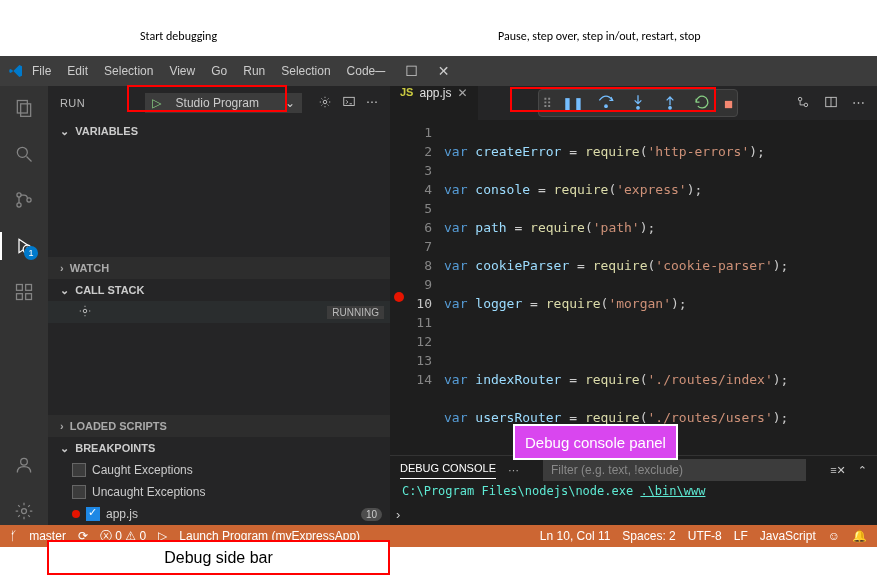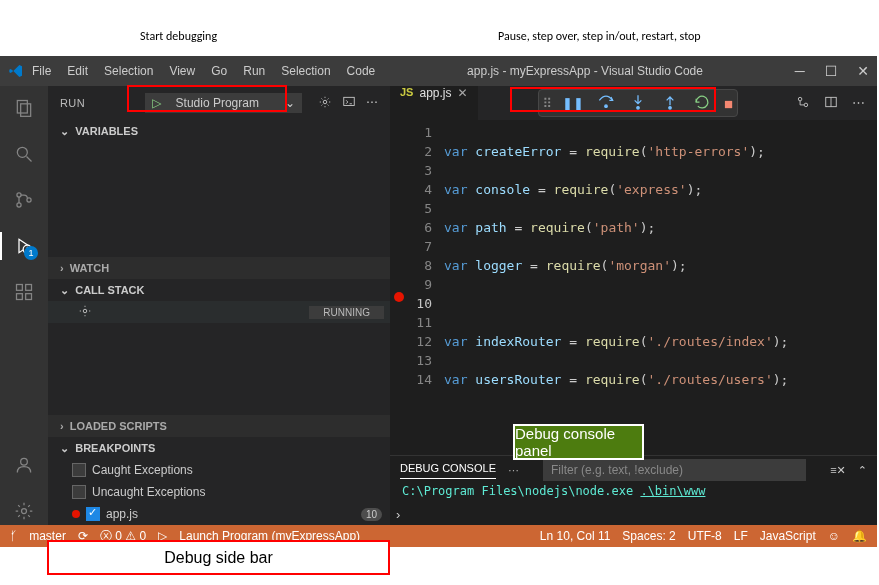--- a/index.html
+++ b/index.html
@@ -4,21 +4,21 @@
 <style>
 * { margin: 0; padding: 0; box-sizing: border-box; }
 body { font-family: "Segoe UI", Arial, sans-serif; background: #fff; font-size: 13px; color: #ccc; width: 879px; height: 585px; position: relative; }
 .annotation { position: absolute; color: #000; font-size: 12px; font-family: Calibri, sans-serif; }
 .ann-top-left { top: 29px; left: 140px; }
 .ann-top-right { top: 29px; left: 498px; }
 .red-box { position: absolute; border: 2px solid red; pointer-events: none; z-index: 100; }
 .rb-launch { top: 85px; left: 127px; width: 160px; height: 27px; }
 .rb-debugbar { top: 87px; left: 510px; width: 206px; height: 25px; }
 .rb-sidebar { top: 540px; left: 47px; width: 343px; height: 35px; display: flex; align-items: center; justify-content: center; color: #000; font-size: 16px; background: #fff; pointer-events: auto; }
-.rb-console-label { top: 424px; left: 513px; width: 131px; height: 36px; border: 2px solid #fff; color: #fff; background: #4d7c0f; display: flex; align-items: center; justify-content: center; z-index: 50; font-size: 15px; position: absolute; }
+.rb-console-label { top: 424px; left: 513px; width: 165px; height: 36px; border: 2px solid #fff; color: #fff; background: #d946ef; display: flex; align-items: center; justify-content: center; z-index: 50; font-size: 15px; position: absolute; }
 .vscode { position: absolute; top: 56px; left: 0; width: 877px; height: 491px; background: #1e1e1e; display: flex; flex-direction: column; }
 .titlebar { height: 30px; background: #3c3c3c; display: flex; align-items: center; color: #ccc; font-size: 12px; padding: 0 8px; }
 .titlebar .logo { width: 16px; height: 16px; margin-right: 8px; display: flex; align-items: center; }
 .titlebar .menus { display: flex; gap: 16px; }
 .titlebar .menu { cursor: default; }
 .titlebar .title { flex: 1; text-align: center; color: #ccc; }
 .titlebar .winctrl { display: flex; gap: 20px; font-size: 14px; }
 .body-row { flex: 1; display: flex; min-height: 0; }
 .activitybar { width: 48px; background: #333; display: flex; flex-direction: column; align-items: center; padding-top: 8px; gap: 18px; color: #858585; }
 .activitybar .ab-item { width: 28px; height: 28px; display: flex; align-items: center; justify-content: center; position: relative; }
@@ -30,21 +30,21 @@
 .sb-header { height: 34px; display: flex; align-items: center; padding: 0 12px; color: #bbb; gap: 8px; }
 .sb-header .runlabel { font-size: 11px; letter-spacing: 0.4px; }
 .sb-launch { display: flex; align-items: center; gap: 8px; background: #3c3c3c; border: 1px solid #3c3c3c; padding: 2px 6px; color: #ccc; margin-left: auto; }
 .sb-launch .play { color: #89d185; }
 .sb-launch .conf { margin: 0 18px 0 6px; }
 .sb-ctrls { display: flex; gap: 10px; margin-left: 8px; color: #ccc; }
 .sb-section-title { height: 22px; background: #252526; display: flex; align-items: center; padding: 0 12px; color: #ccc; font-size: 11px; font-weight: 600; gap: 6px; }
 .sb-section-title.sticky { background: #2d2d2d; color: #aaa; }
 .sb-vars { height: 115px; }
 .sb-callstack-body { height: 22px; display: flex; align-items: center; padding-left: 30px; color: #ccc; font-size: 12px; background: #2a2d2e; }
-.sb-callstack-body .status { margin-left: auto; background: #3c3c3c; color: #bbb; padding: 1px 14px; font-size: 10px; margin-right: 6px; }
+.sb-callstack-body .status { margin-left: auto; background: #3c3c3c; color: #bbb; padding: 1px 5px; font-size: 10px; margin-right: 6px; }
 .sb-flex { flex: 1; }
 .sb-bp-row { height: 22px; display: flex; align-items: center; padding-left: 24px; color: #ccc; gap: 6px; }
 .check { width: 14px; height: 14px; background: #3c3c3c; border: 1px solid #666; display: inline-block; }
 .check.on { background: #1e88e5; border-color: #1e88e5; position: relative; }
 .check.on::after { content: "✓"; color: #fff; font-size: 11px; position: absolute; top: -2px; left: 1px; }
 .bp-count { margin-left: auto; margin-right: 8px; background: #4d4d4d; color: #ccc; border-radius: 8px; font-size: 10px; padding: 1px 5px; }
 .bp-dot { width: 8px; height: 8px; border-radius: 50%; background: #e51400; display: inline-block; }
 .editor { flex: 1; display: flex; flex-direction: column; min-width: 0; }
 .tabbar { height: 34px; background: #252526; display: flex; align-items: center; }
 .tab { height: 34px; background: #1e1e1e; display: flex; padding: 0 10px; gap: 6px; color: #e0e0e0; font-size: 12px; }
@@ -94,21 +94,20 @@
     <div class="menus">
       <span class="menu">File</span>
       <span class="menu">Edit</span>
       <span class="menu">Selection</span>
       <span class="menu">View</span>
       <span class="menu">Go</span>
       <span class="menu">Run</span>
       <span class="menu">Selection</span>
       <span class="menu">Code</span>
     </div>
-    <div class="title">app.js - myExpressApp - Visual Studio Code</div>
     <div class="winctrl">
       <span>─</span>
       <span>☐</span>
       <span>✕</span>
     </div>
   </div>
 
   <div class="body-row">
     <div class="activitybar">
       <div class="ab-item">
@@ -287,20 +286,21 @@
             <div style="color:#c6c6c6">10</div>
             <div>11</div>
             <div>12</div>
             <div>13</div>
             <div>14</div>
         </div>
         <div class="lines">
 <div><span class="kw">var</span> <span class="id">createError</span> = <span class="fn">require</span>(<span class="str">'http-errors'</span>);</div>
 <div><span class="kw">var</span> <span class="id">console</span> = <span class="fn">require</span>(<span class="str">'express'</span>);</div>
 <div><span class="kw">var</span> <span class="id">path</span> = <span class="fn">require</span>(<span class="str">'path'</span>);</div>
+<div><span class="kw">var</span> <span class="id">cookieParser</span> = <span class="fn">require</span>(<span class="str">'cookie-parser'</span>);</div>
 <div><span class="kw">var</span> <span class="id">logger</span> = <span class="fn">require</span>(<span class="str">'morgan'</span>);</div>
 <div> </div>
 <div><span class="kw">var</span> <span class="id">indexRouter</span> = <span class="fn">require</span>(<span class="str">'./routes/index'</span>);</div>
 <div><span class="kw">var</span> <span class="id">usersRouter</span> = <span class="fn">require</span>(<span class="str">'./routes/users'</span>);</div>
 <div> </div>
 
 
 
 
 

